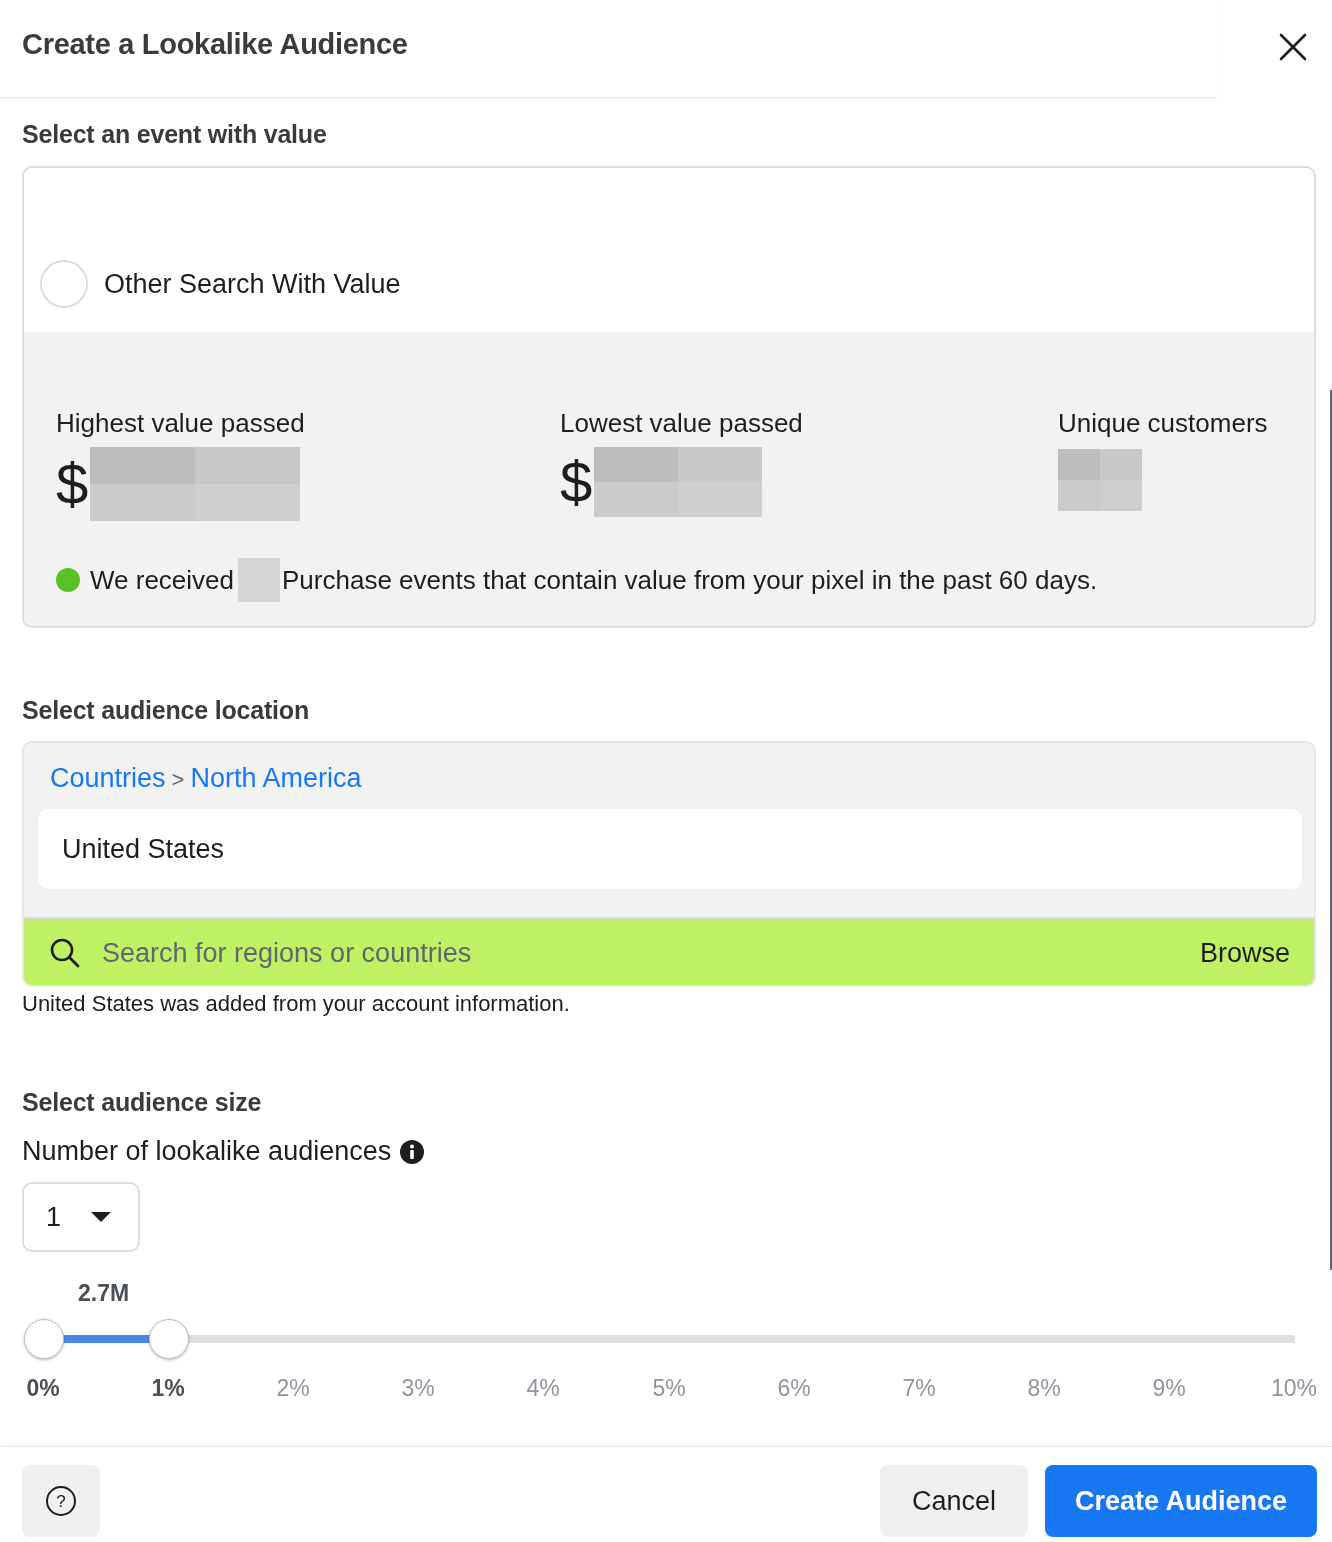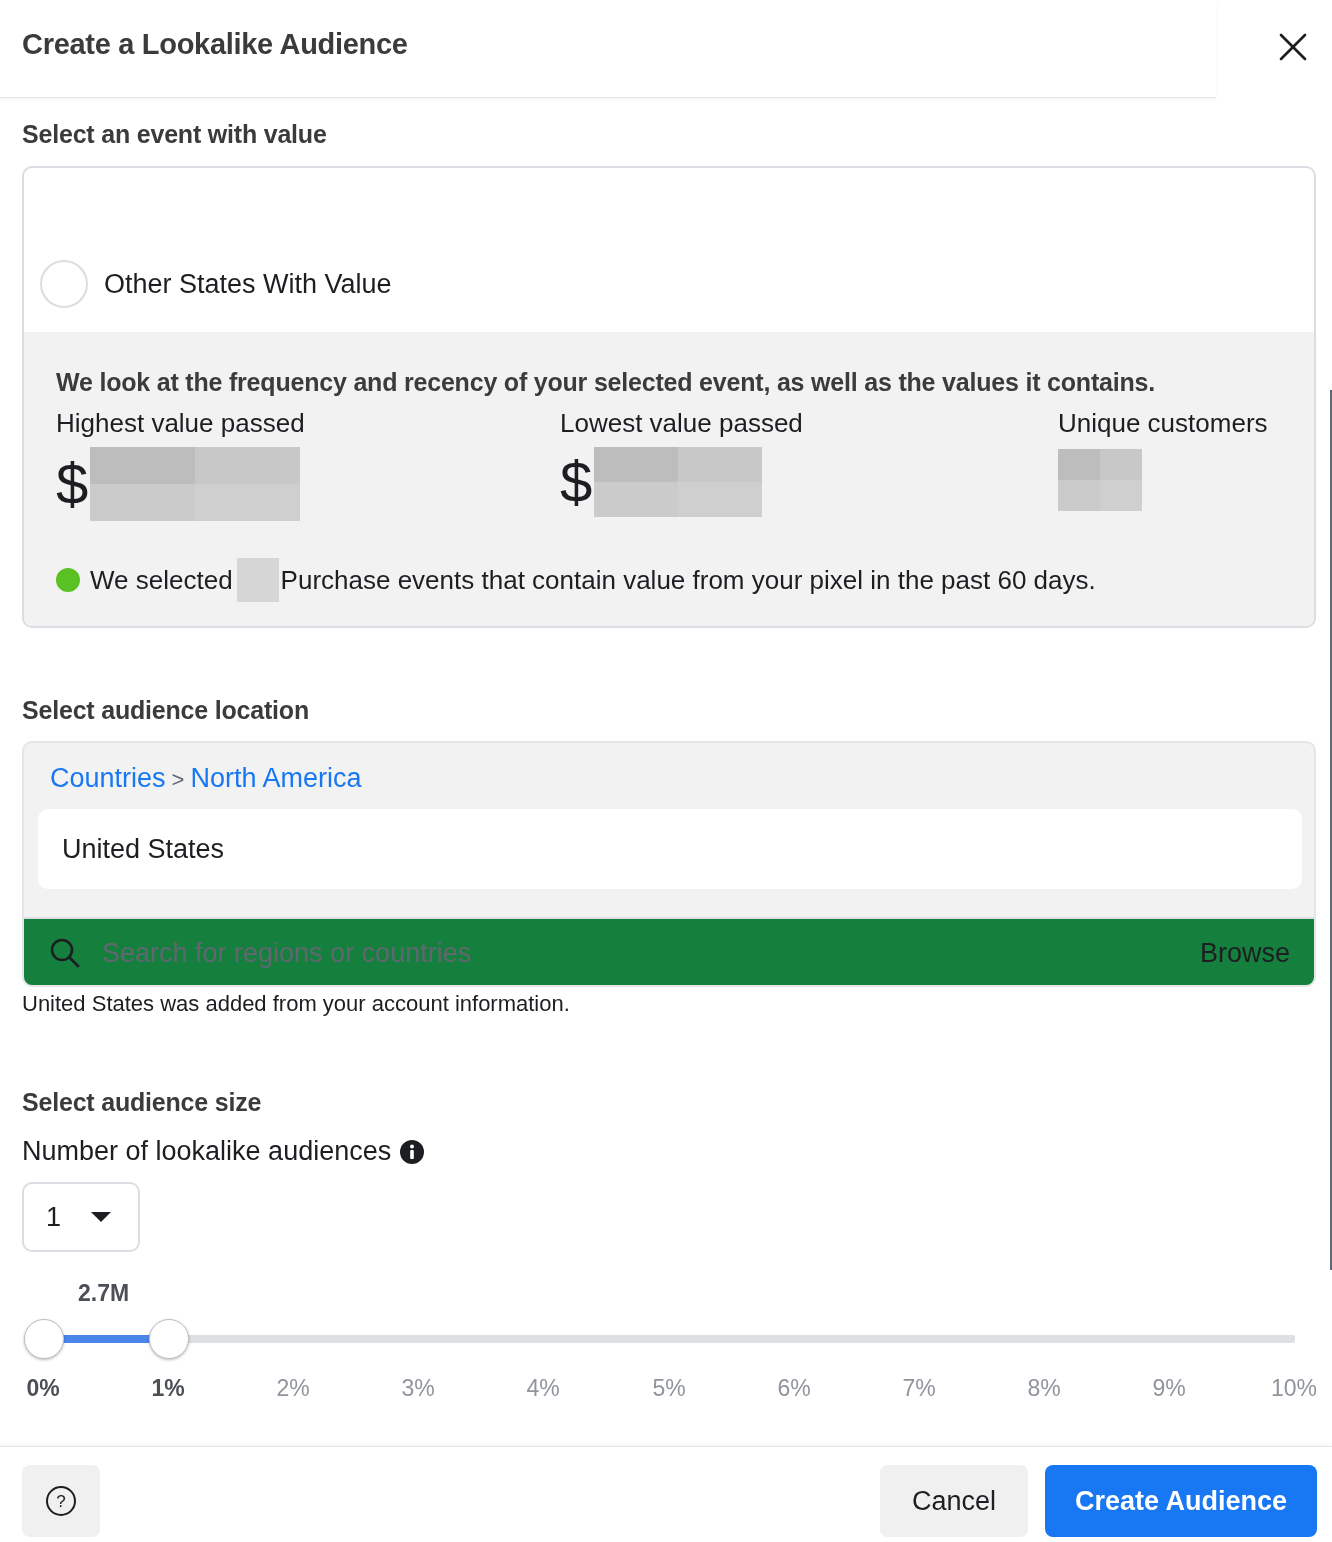--- a/index.html
+++ b/index.html
@@ -68,21 +68,21 @@
       border: 2px solid #e6e6e6; border-radius: 10px; overflow: hidden; background: #f2f2f2;
     }
     .crumbs { position: absolute; left: 26px; top: 20px; font-size: 27px; color: #1877f2; }
     .crumbs .sep { color: #606770; font-size: 22px; margin: 0 6px; }
     .crumbs .link { cursor: pointer; }
     .selected-loc {
       position: absolute; left: 14px; top: 66px; width: 1264px; height: 80px; background: #fff; border-radius: 10px;
       padding-left: 24px; display: flex; align-items: center; font-size: 27px; color: #1c1e21;
     }
     .search-row {
-      position: absolute; left: 0; top: 174px; width: 100%; height: 70px; background: #15803d;
+      position: absolute; left: 0; top: 174px; width: 100%; height: 70px; background: #bef264;
       border-top: 2px solid #dadde1; display: flex; align-items: center;
     }
     .search-row .sicon { margin-left: 24px; width: 34px; height: 34px; }
     .search-row input {
       margin-left: 20px; flex: 1; border: none; outline: none; font-size: 27px; color: #1c1e21;
       font-family: "Liberation Sans", sans-serif; background: transparent;
     }
     .search-row input::placeholder { color: #606770; }
     .search-row .browse { margin-right: 24px; font-size: 27px; color: #1c1e21; cursor: pointer; text-align: right; }
     .note { position: absolute; left: 22px; top: 991px; font-size: 22px; color: #1c1e21; }
@@ -139,25 +139,24 @@
   </div>
 </div>
 
 <div class="scroll-line"></div>
 
 <div class="section-title" style="top:120px;">Select an event with value</div>
 
 <div class="event-box">
   <div class="radio-row" style="top:92px;">
     <div class="radio"></div>
-    <span class="radio-label">Other States With Value</span>
+    <span class="radio-label">Other Search With Value</span>
   </div>
 
   <div class="info-panel">
-    <div class="lead">We look at the frequency and recency of your selected event, as well as the values it contains.</div>
 
     <div class="stat" style="left:32px;">
       <div class="label">Highest value passed</div>
       <div class="val">
         <span class="dollar">$</span>
         <div class="blur" style="width:210px;height:74px;">
             <span></span>
             <span></span>
             <span></span>
             <span></span>
@@ -185,21 +184,21 @@
             <span></span>
             <span></span>
             <span></span>
             <span></span>
           </div>
       </div>
     </div>
 
     <div class="received">
       <span class="green"></span>
-      <span>We selected</span>
+      <span>We received</span>
       <span class="mask"></span>
       <span>Purchase events that contain value from your pixel in the past 60 days.</span>
     </div>
   </div>
 </div>
 
 <div class="section-title" style="top:696px;">Select audience location</div>
 
 <div class="loc-box">
   <div class="crumbs">

